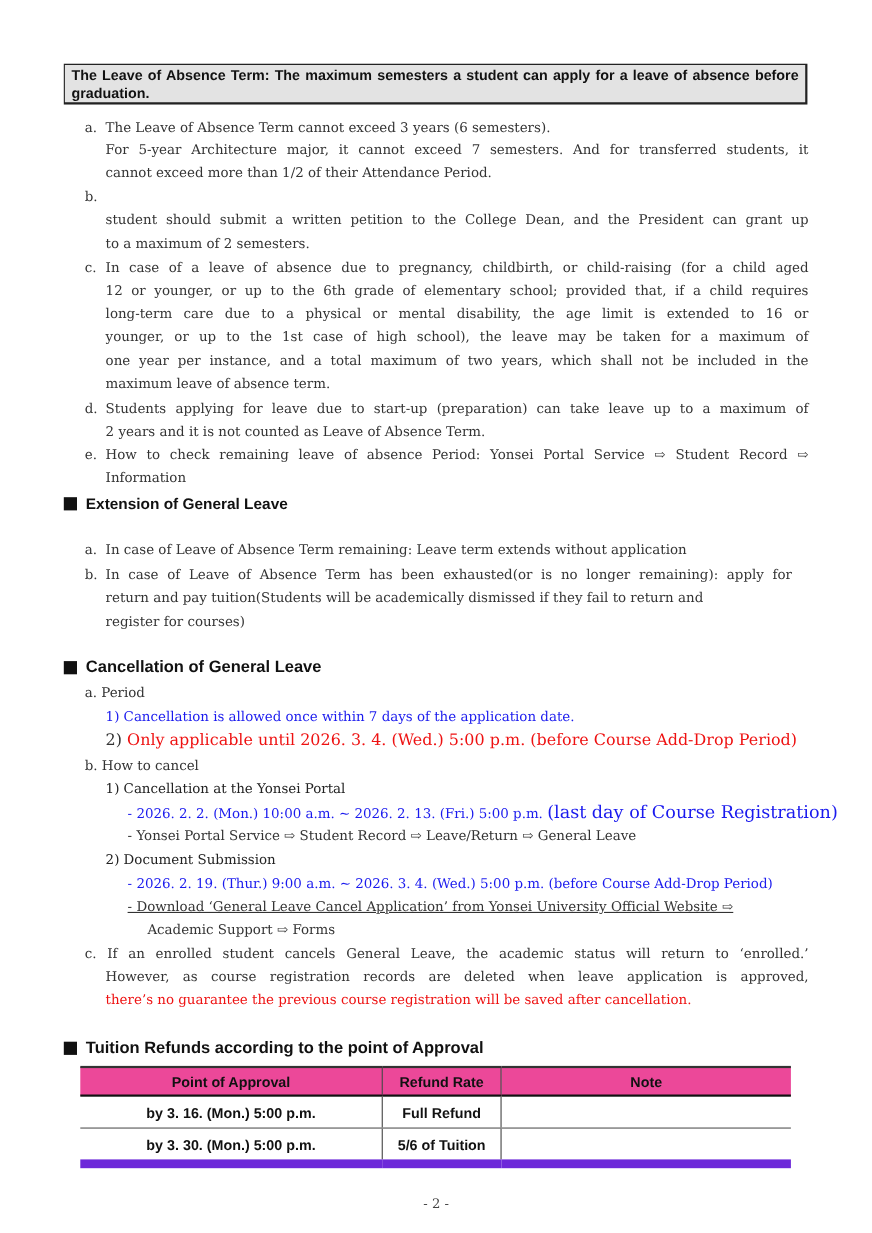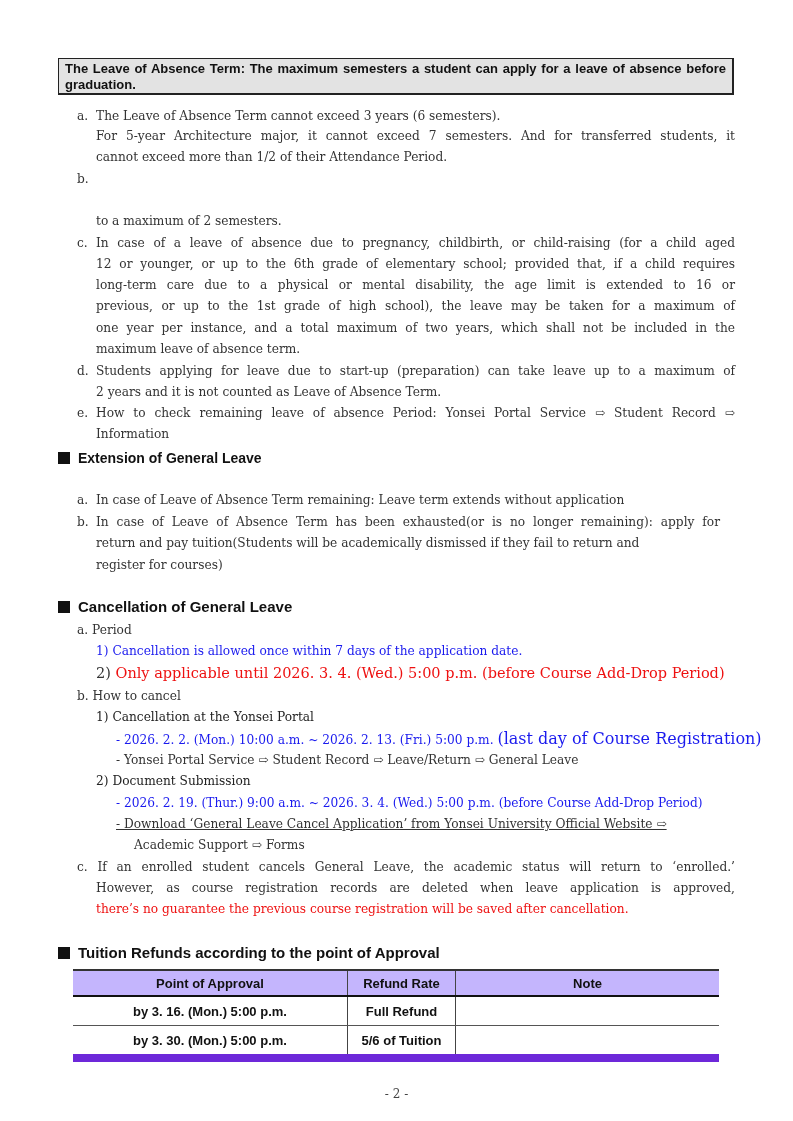--- a/index.html
+++ b/index.html
@@ -14,48 +14,49 @@
   .line { position:absolute; font-size:12.2px; line-height:16px; white-space:nowrap; color:#333; }
   .just { text-align:justify; text-align-last:justify; white-space:normal; }
   .blue { color:#1a1aee; }
   .red { color:#ee1111; }
   .heading { position:absolute; left:58px; font-family:"Liberation Sans", sans-serif; font-weight:bold;
              font-size:14px; color:#111; display:flex; align-items:center; gap:8px; }
   .sq { width:12px; height:12px; background:#111; display:inline-block; }
   .small { font-size:16px; }
   table.refund { position:absolute; left:73px; top:969px; width:646px; border-collapse:collapse;
                  font-family:"Liberation Sans", sans-serif; font-weight:bold; font-size:13px; color:#111; }
-  table.refund th { background:#c4b5fd; height:22px; border-top:2px solid #333; border-bottom:2px solid #111; font-weight:bold; }
+  table.refund th { background:#ec4899; height:22px; border-top:2px solid #333; border-bottom:2px solid #111; font-weight:bold; }
   table.refund td { height:26px; text-align:center; border-bottom:1px solid #555; }
   table.refund tr:last-child td { border-bottom:8px solid #6d28d9; }
   table.refund th + th, table.refund td + td { border-left:1px solid #444; }
   .pagenum { position:absolute; top:1087px; left:0; width:793px; text-align:center; font-size:12px; color:#444; }
 </style>
 </head>
 <body>
 
 <div class="page">
 
   <div class="titlebox">
     <span>The Leave of Absence Term: The maximum semesters a student can apply for a leave of absence before graduation.</span>
   </div>
 
   <div class="line" style="left:77px;top:108px;">a.</div>
   <div class="line" style="left:96px;top:108px;">The Leave of Absence Term cannot exceed 3 years (6 semesters).</div>
   <div class="line just" style="left:96px;top:128px;width:639px;">For 5-year Architecture major, it cannot exceed 7 semesters. And for transferred students, it</div>
   <div class="line" style="left:96px;top:149px;">cannot exceed more than 1/2 of their Attendance Period.</div>
 
   <div class="line" style="left:77px;top:171px;">b.</div>
+  <div class="line just" style="left:96px;top:192px;width:639px;">student should submit a written petition to the College Dean, and the President can grant up</div>
   <div class="line" style="left:96px;top:213px;">to a maximum of 2 semesters.</div>
 
   <div class="line" style="left:77px;top:235px;">c.</div>
   <div class="line just" style="left:96px;top:235px;width:639px;">In case of a leave of absence due to pregnancy, childbirth, or child-raising (for a child aged</div>
   <div class="line just" style="left:96px;top:256px;width:639px;">12 or younger, or up to the 6th grade of elementary school; provided that, if a child requires</div>
   <div class="line just" style="left:96px;top:277px;width:639px;">long-term care due to a physical or mental disability, the age limit is extended to 16 or</div>
-  <div class="line just" style="left:96px;top:298px;width:639px;">previous, or up to the 1st grade of high school), the leave may be taken for a maximum of</div>
+  <div class="line just" style="left:96px;top:298px;width:639px;">younger, or up to the 1st case of high school), the leave may be taken for a maximum of</div>
   <div class="line just" style="left:96px;top:320px;width:639px;">one year per instance, and a total maximum of two years, which shall not be included in the</div>
   <div class="line" style="left:96px;top:341px;">maximum leave of absence term.</div>
 
   <div class="line" style="left:77px;top:363px;">d.</div>
   <div class="line just" style="left:96px;top:363px;width:639px;">Students applying for leave due to start-up (preparation) can take leave up to a maximum of</div>
   <div class="line" style="left:96px;top:384px;">2 years and it is not counted as Leave of Absence Term.</div>
 
   <div class="line" style="left:77px;top:405px;">e.</div>
   <div class="line just" style="left:96px;top:405px;width:639px;">How to check remaining leave of absence Period: Yonsei Portal Service ⇨ Student Record ⇨</div>
   <div class="line" style="left:96px;top:426px;">Information</div>

